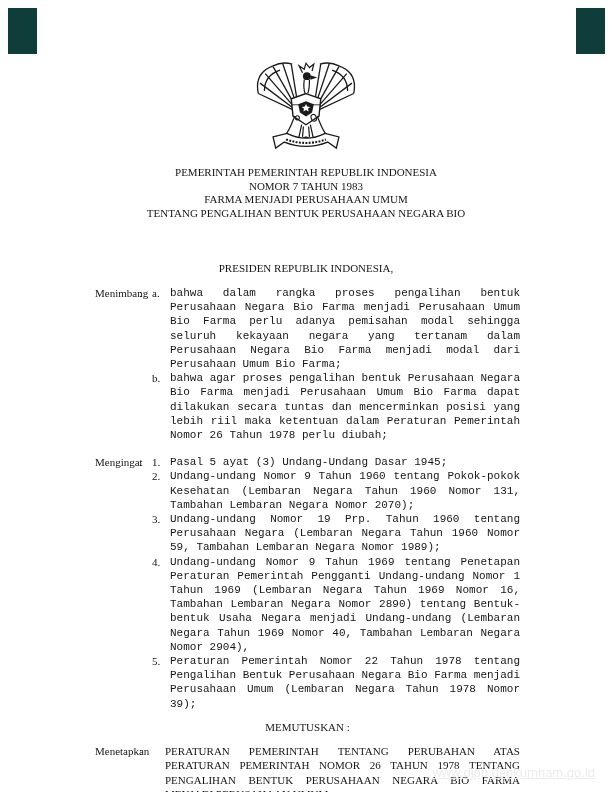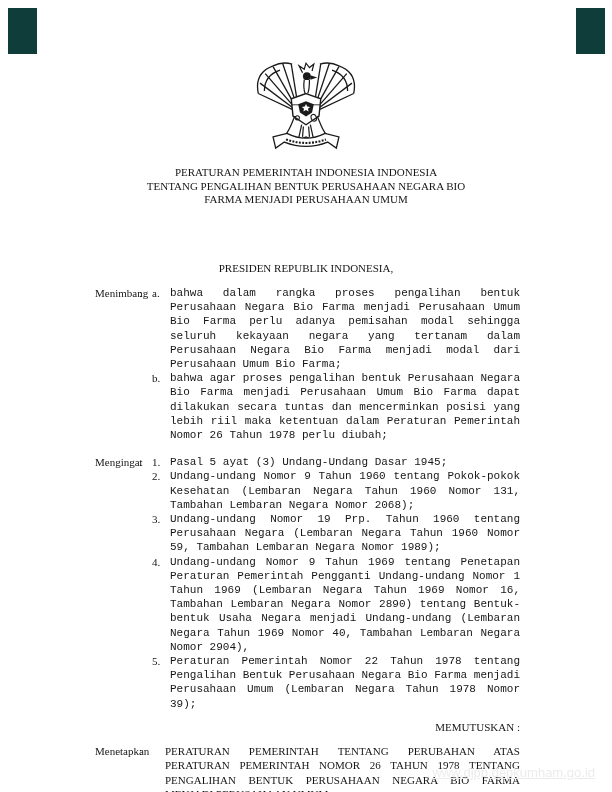--- a/index.html
+++ b/index.html
@@ -29,21 +29,21 @@
   .clause-row{display:flex;align-items:flex-start;}
   .clause-label{flex:none;width:44px;white-space:nowrap;}
   .clause-colon{flex:none;width:13px;text-align:left;}
   .clause-body{flex:1;min-width:0;}
 
   .clause-item{display:flex;align-items:flex-start;}
   .item-marker{flex:none;width:18px;}
   .item-text{flex:1;min-width:0;text-align:justify;font-family:Liberation Mono, monospace;}
 
   .section-mengingat{margin-top:13px;}
-  .memutuskan-heading{margin:9px 0 10px 0;text-align:right;}
+  .memutuskan-heading{margin:9px 0 10px 0;text-align:center;}
   .menetapkan-text{flex:1;min-width:0;text-align:justify;padding-left:13px;
     text-justify:inter-word;}
 
   .watermark{
     position:absolute;right:17px;bottom:12px;
     font-family:"Liberation Sans", sans-serif;
     font-size:13px;
     color:#ececec;
     text-decoration:underline;
   }
@@ -108,23 +108,24 @@
       </g>
 
       <g>
         <path d="M22,86 L38,82 Q60,93 82,82 L98,86 L95,99 L85,92 Q60,102 35,92 L25,99 Z" fill="#ffffff" stroke="#1a1a1a" stroke-width="1.5"></path>
         <path d="M37,89 Q60,97 83,89" stroke="#1a1a1a" stroke-width="2.4" stroke-dasharray="2.2,1.6" fill="none"></path>
       </g>
     </svg>
   </div>
 
   <div class="title-block">
-    <div>PERATURAN PEMERINTAH INDONESIA INDONESIA</div>
+    <div>PEMERINTAH PEMERINTAH REPUBLIK INDONESIA</div>
+    <div>NOMOR 7 TAHUN 1983</div>
+    <div>FARMA MENJADI PERUSAHAAN UMUM</div>
     <div>TENTANG PENGALIHAN BENTUK PERUSAHAAN NEGARA BIO</div>
-    <div>FARMA MENJADI PERUSAHAAN UMUM</div>
   </div>
 
   <div class="salutation">PRESIDEN REPUBLIK INDONESIA,</div>
 
   <div class="content">
 
     <div class="clause-row">
       <div class="clause-label">Menimbang</div>
       <div class="clause-colon">:</div>
       <div class="clause-body">
@@ -142,21 +143,21 @@
     <div class="clause-row section-mengingat">
       <div class="clause-label">Mengingat</div>
       <div class="clause-colon">:</div>
       <div class="clause-body">
         <div class="clause-item">
           <span class="item-marker">1.</span>
           <span class="item-text">Pasal 5 ayat (3) Undang-Undang Dasar 1945;</span>
         </div>
         <div class="clause-item">
           <span class="item-marker">2.</span>
-          <span class="item-text">Undang-undang Nomor 9 Tahun 1960 tentang Pokok-pokok Kesehatan (Lembaran Negara Tahun 1960 Nomor 131, Tambahan Lembaran Negara Nomor 2068);</span>
+          <span class="item-text">Undang-undang Nomor 9 Tahun 1960 tentang Pokok-pokok Kesehatan (Lembaran Negara Tahun 1960 Nomor 131, Tambahan Lembaran Negara Nomor 2070);</span>
         </div>
         <div class="clause-item">
           <span class="item-marker">3.</span>
           <span class="item-text">Undang-undang Nomor 19 Prp. Tahun 1960 tentang Perusahaan Negara (Lembaran Negara Tahun 1960 Nomor 59, Tambahan Lembaran Negara Nomor 1989);</span>
         </div>
         <div class="clause-item">
           <span class="item-marker">4.</span>
           <span class="item-text">Undang-undang Nomor 9 Tahun 1969 tentang Penetapan Peraturan Pemerintah Pengganti Undang-undang Nomor 1 Tahun 1969 (Lembaran Negara Tahun 1969 Nomor 16, Tambahan Lembaran Negara Nomor 2890) tentang Bentuk-bentuk Usaha Negara menjadi Undang-undang (Lembaran Negara Tahun 1969 Nomor 40, Tambahan Lembaran Negara Nomor 2904),</span>
         </div>
         <div class="clause-item">

